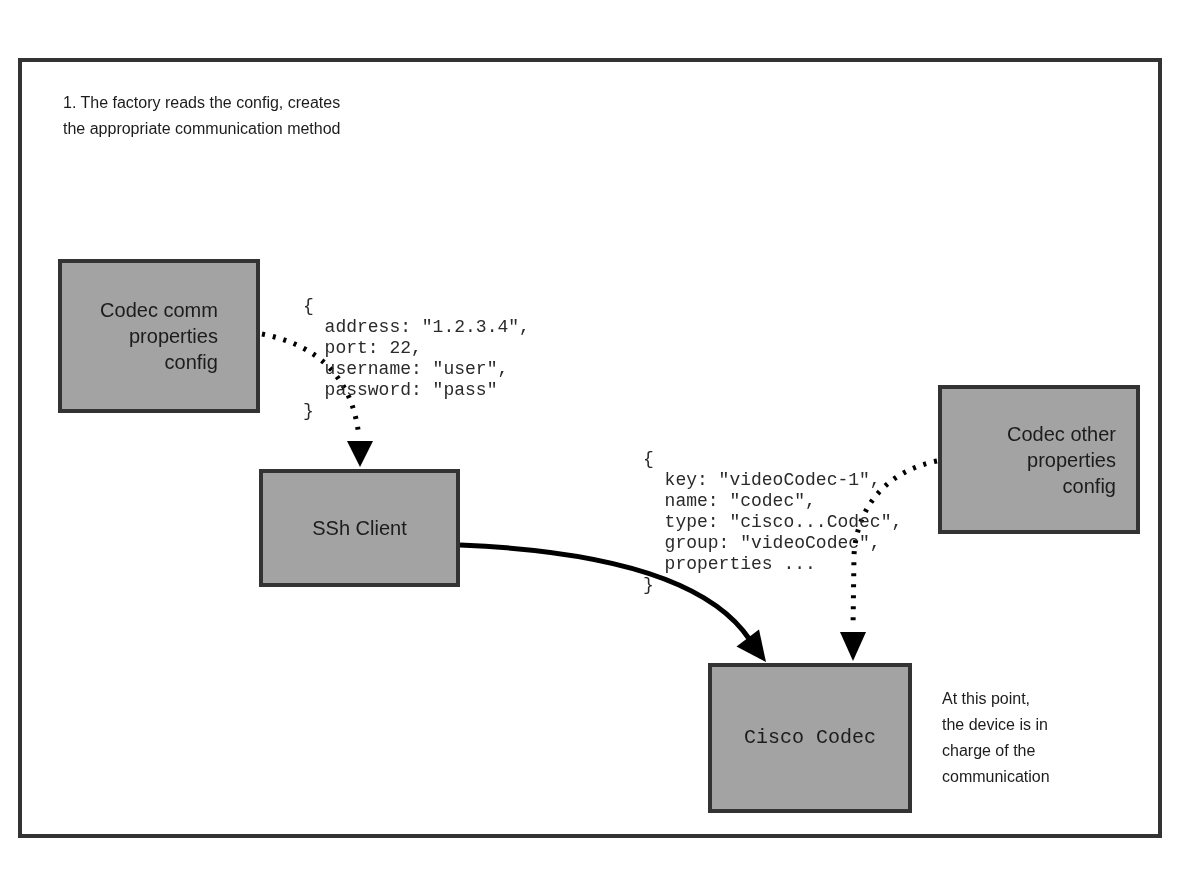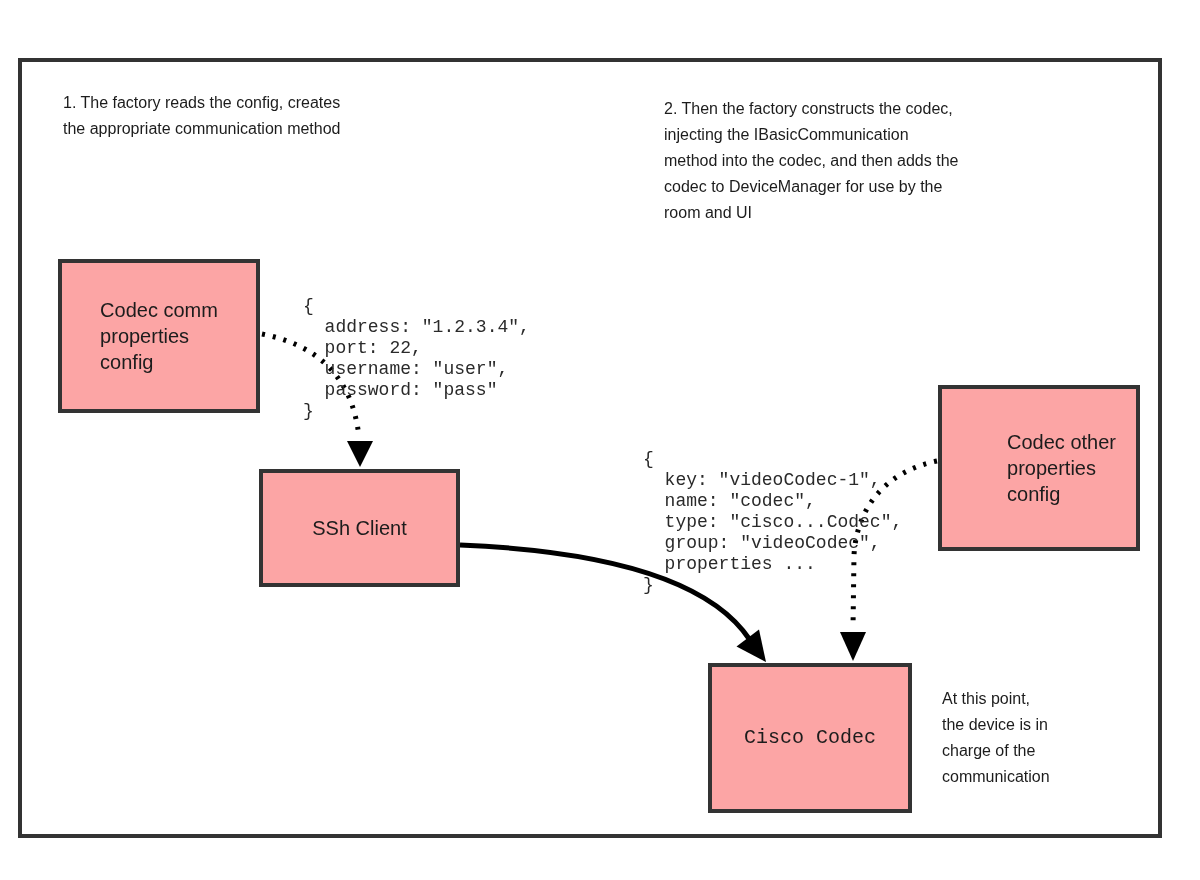--- a/index.html
+++ b/index.html
@@ -30,34 +30,34 @@
     font-size: 16px;
     line-height: 26px;
     white-space: pre-line;
   }
   .note-step1 { left: 63px;  top: 90px;  width: 500px; }
   .note-step2 { left: 664px; top: 96px;  width: 480px; }
   .note-endpoint { left: 942px; top: 686px; width: 220px; }
   .node {
     position: absolute;
     border: 4px solid #333333;
-    background: #fca5a5;
+    background: #a3a3a3;
     box-sizing: border-box;
     display: flex;
     align-items: center;
     justify-content: center;
-    text-align: left;
+    text-align: right;
     color: #1c1c1c;
     font-size: 20px;
     line-height: 26px;
     white-space: pre-line;
   }
   .node-codec-comm-config { left: 58px;  top: 259px; width: 202px; height: 154px; }
   .node-ssh-client        { left: 259px; top: 469px; width: 201px; height: 118px; }
-  .node-codec-other-config{ left: 938px; top: 385px; width: 202px; height: 166px; padding-left: 45px; }
+  .node-codec-other-config{ left: 938px; top: 385px; width: 202px; height: 149px; padding-left: 45px; }
   .node-cisco-codec       { left: 708px; top: 663px; width: 204px; height: 150px; font-family: Liberation Mono, monospace; }
   .code {
     position: absolute;
     margin: 0;
     font-family: "Liberation Mono", monospace;
     font-size: 18px;
     line-height: 21px;
     color: #2a2a2a;
     white-space: pre;
   }
@@ -75,25 +75,20 @@
 </head>
 <body>
 
 <div class="canvas">
 
   <div class="frame"></div>
 
   <div class="note note-step1">1. The factory reads the config, creates
 the appropriate communication method</div>
 
-  <div class="note note-step2">2. Then the factory constructs the codec,
-injecting the IBasicCommunication
-method into the codec, and then adds the
-codec to DeviceManager for use by the
-room and UI</div>
 
   <svg class="edges-layer" viewBox="0 0 1200 880" xmlns="http://www.w3.org/2000/svg">
 
     <g>
       <path d="M 262 334 C 312 344, 352 372, 359 437" fill="none" stroke="#000000" stroke-width="5" stroke-dasharray="3 8"></path>
       <polygon points="360,467 347,441 373,441" fill="#000000"></polygon>
     </g>
 
     <g>
       <path d="M 460 545 C 580 550, 705 572, 750 640" fill="none" stroke="#000000" stroke-width="5"></path>

